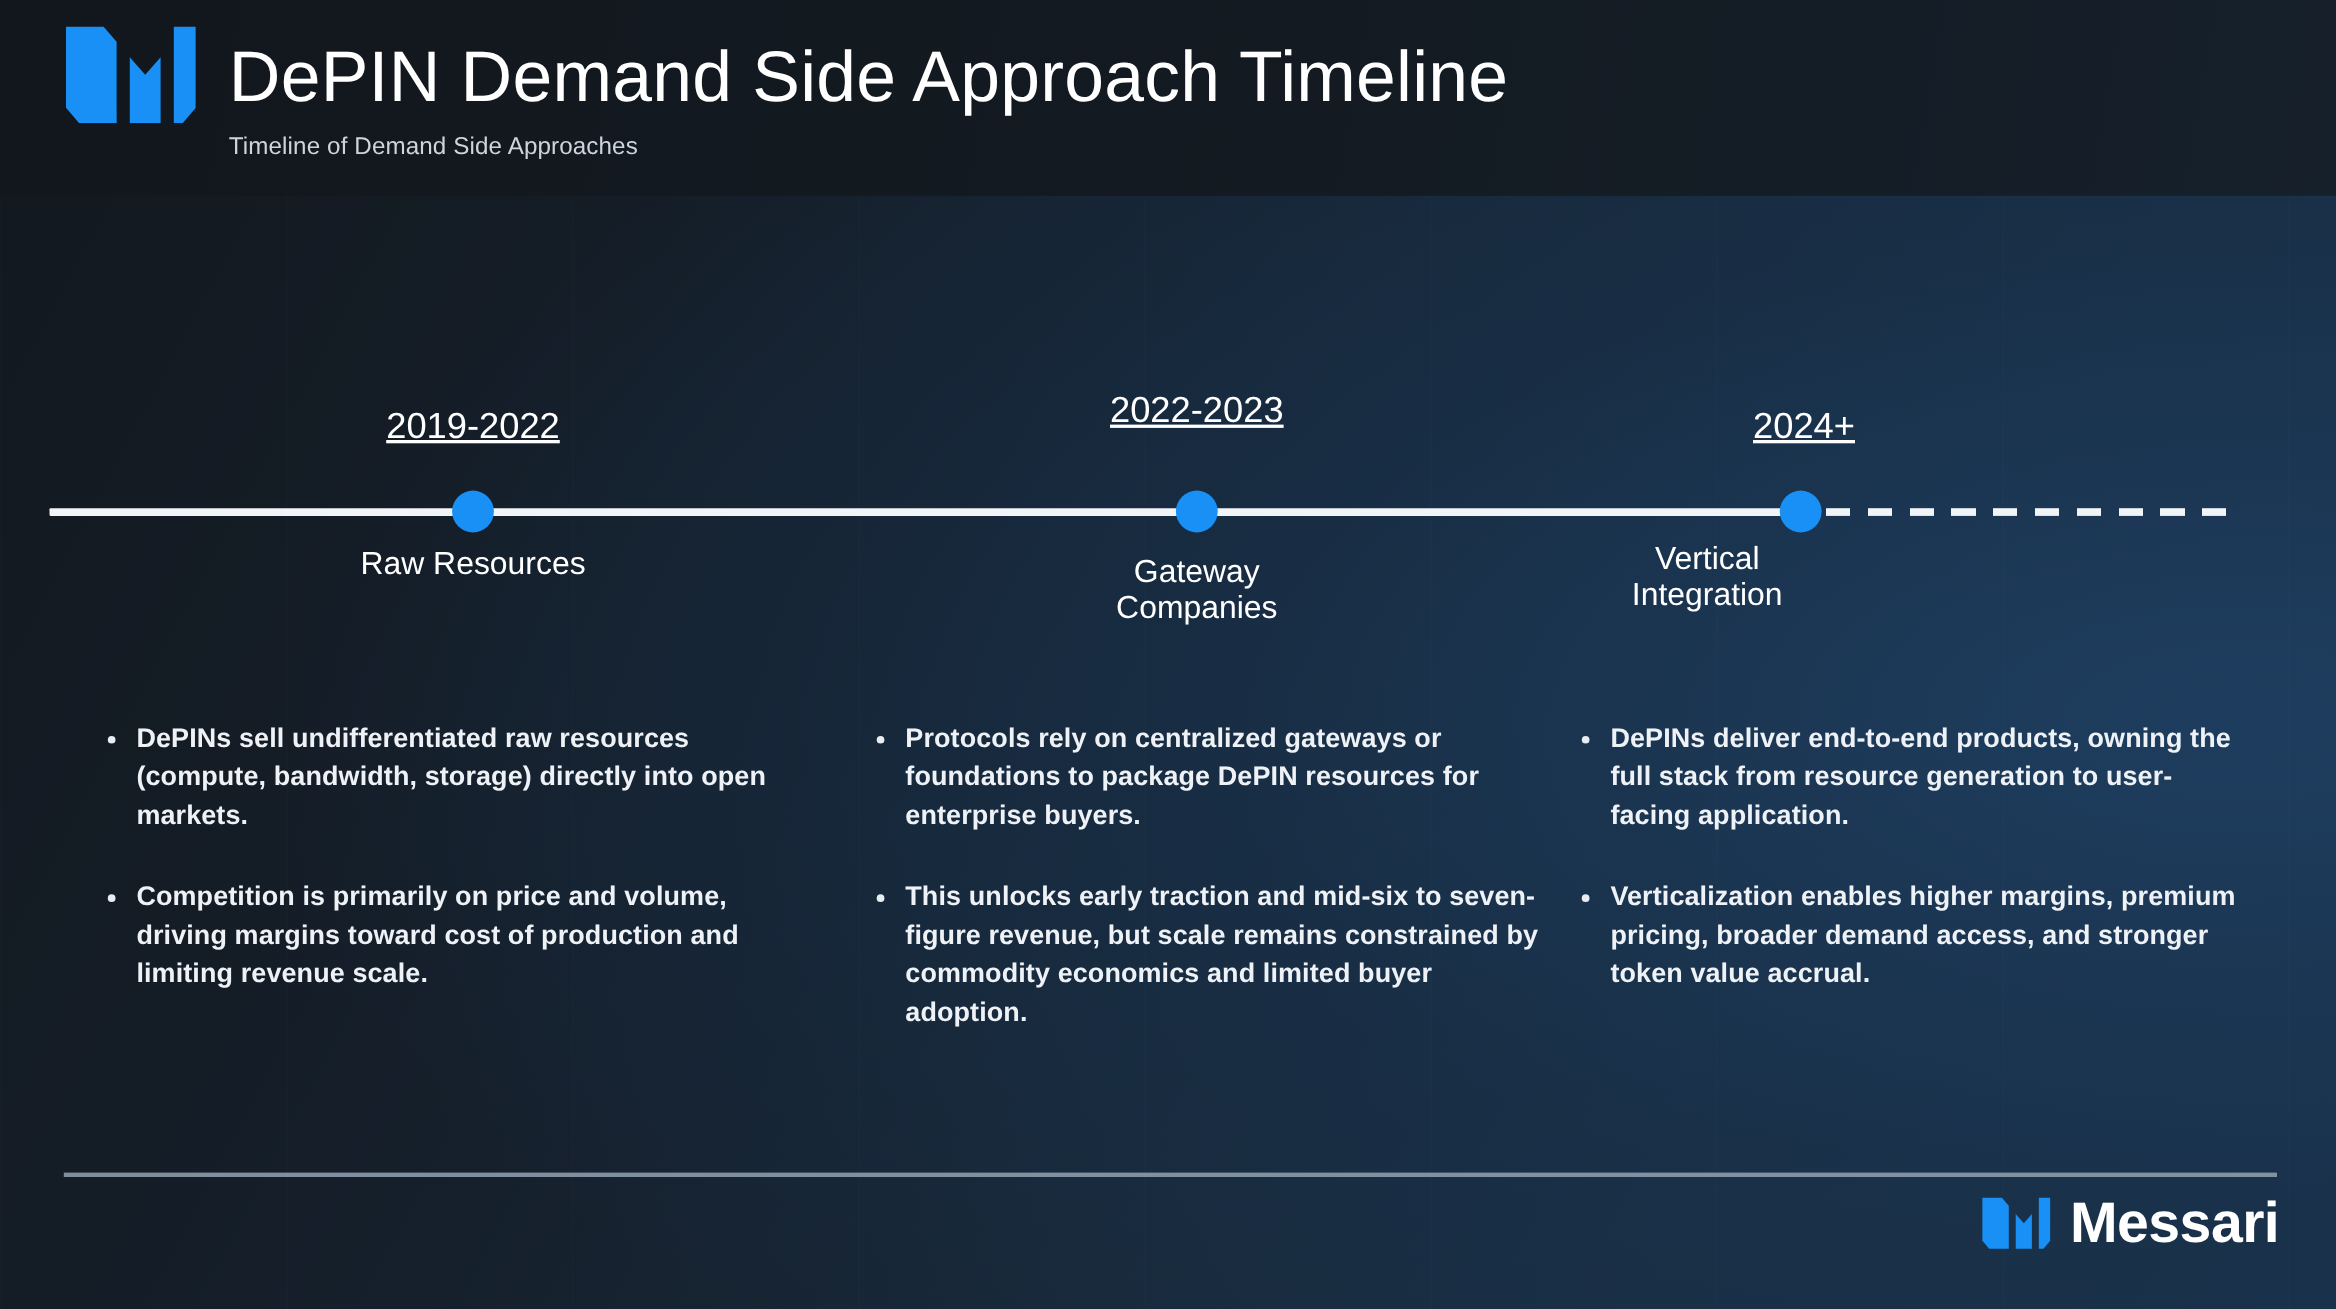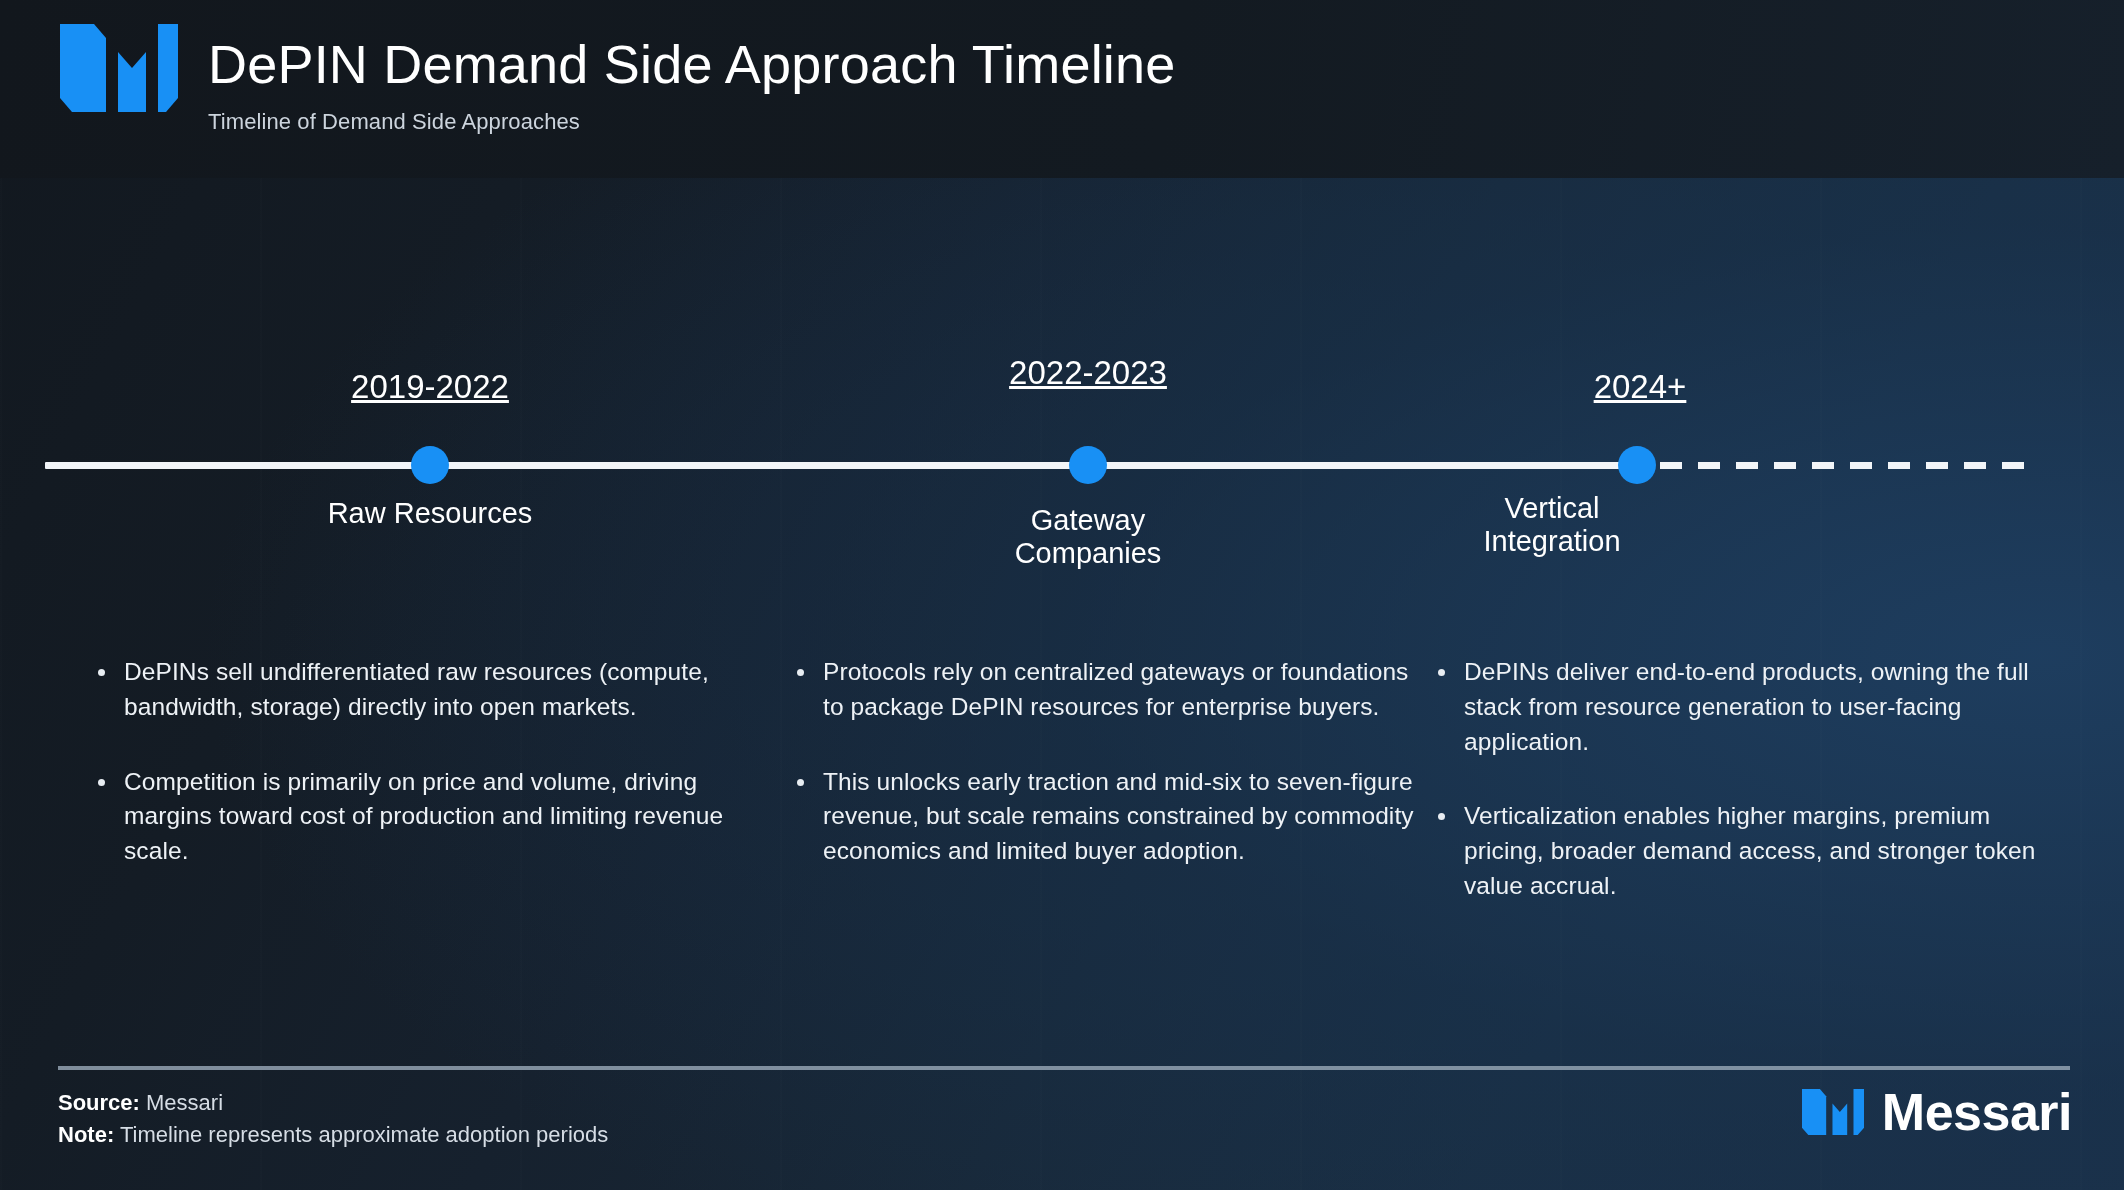--- a/index.html
+++ b/index.html
@@ -44,21 +44,21 @@
     top: 24px;
     width: 118px;
     height: 88px;
   }
   .header-text {
     position: absolute;
     left: 208px;
     top: 36px;
   }
   .main-title {
-    font-size: 54px;
+    font-size: 65px;
     font-weight: 400;
     color: #ffffff;
     letter-spacing: 0.2px;
     line-height: 1.05;
     white-space: nowrap;
     text-align: right;
   }
   .subtitle {
     margin-top: 16px;
     font-size: 22px;
@@ -120,21 +120,21 @@
   
   .col {
     position: absolute;
     top: 655px;
   }
   .bullet {
     position: relative;
     padding-left: 28px;
     margin-bottom: 40px;
     font-size: 24.5px;
-    font-weight: 400;
+    font-weight: 700;
     color: #eef2f6;
     line-height: 1.42;
     letter-spacing: 0.1px;
   }
   .bullet:last-child { margin-bottom: 0; }
   .bullet::before {
     content: "";
     position: absolute;
     left: 2px;
     top: 14px;
@@ -236,30 +236,20 @@
     <div class="bullet">This unlocks early traction and mid-six to seven-figure revenue, but scale remains constrained by commodity economics and limited buyer adoption.</div>
   </div>
 
   <div class="col" style="left:1436px; width:605px;">
     <div class="bullet">DePINs deliver end-to-end products, owning the full stack from resource generation to user-facing application.</div>
     <div class="bullet"> Verticalization enables higher margins, premium pricing, broader demand access, and stronger token value accrual.</div>
   </div>
 
   <div class="divider"></div>
 
-  <div class="footer-meta">
-    <div>
-      <span class="lbl">Source:</span>
-      <span>Messari</span>
-    </div>
-    <div>
-      <span class="lbl">Note:</span>
-      <span>Timeline represents approximate adoption periods</span>
-    </div>
-  </div>
 
   <div class="footer-logo">
     <span class="mark">
       <svg viewBox="0 0 118 88" width="62" height="58" aria-hidden="true">
         <polygon points="0,0 34,0 46,14 46,88 12,88 0,74" fill="#1890f5"></polygon>
         <polygon points="58,28 72,44 86,28 86,88 58,88" fill="#1890f5"></polygon>
         <polygon points="98,0 118,0 118,74 106,88 98,88" fill="#1890f5"></polygon>
       </svg>
     </span>
     <span class="footer-wordmark">Messari</span>

